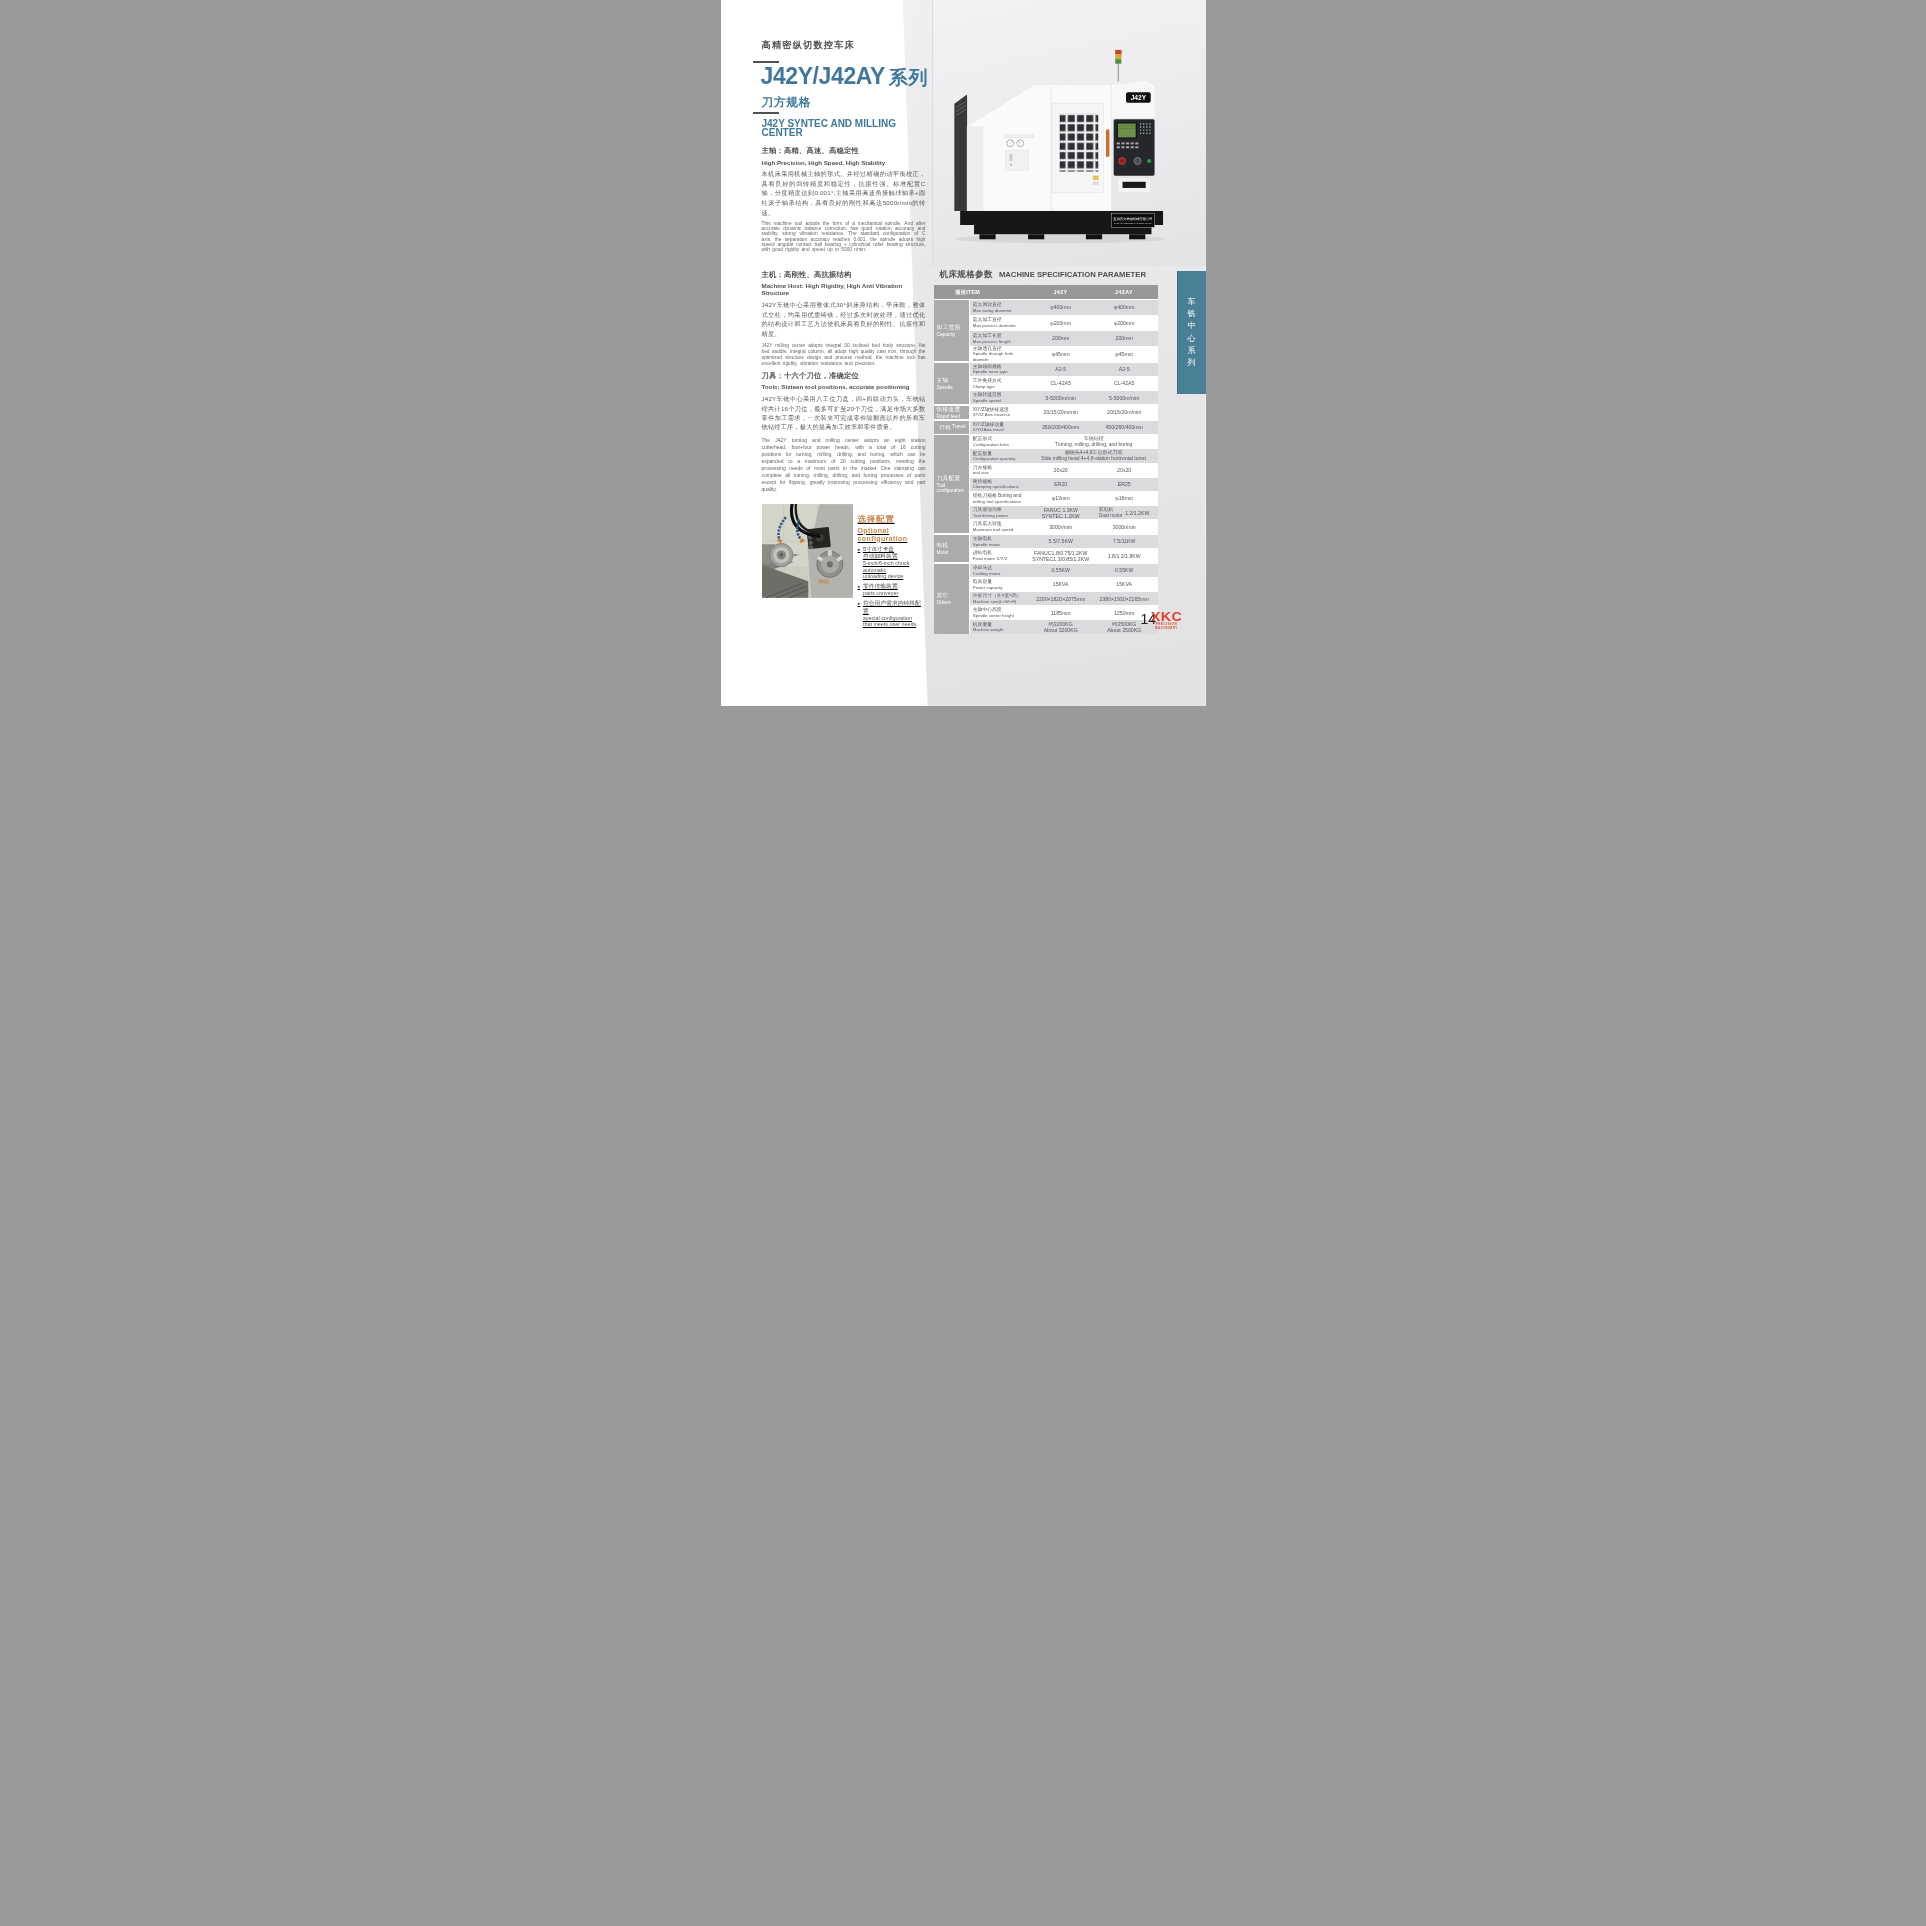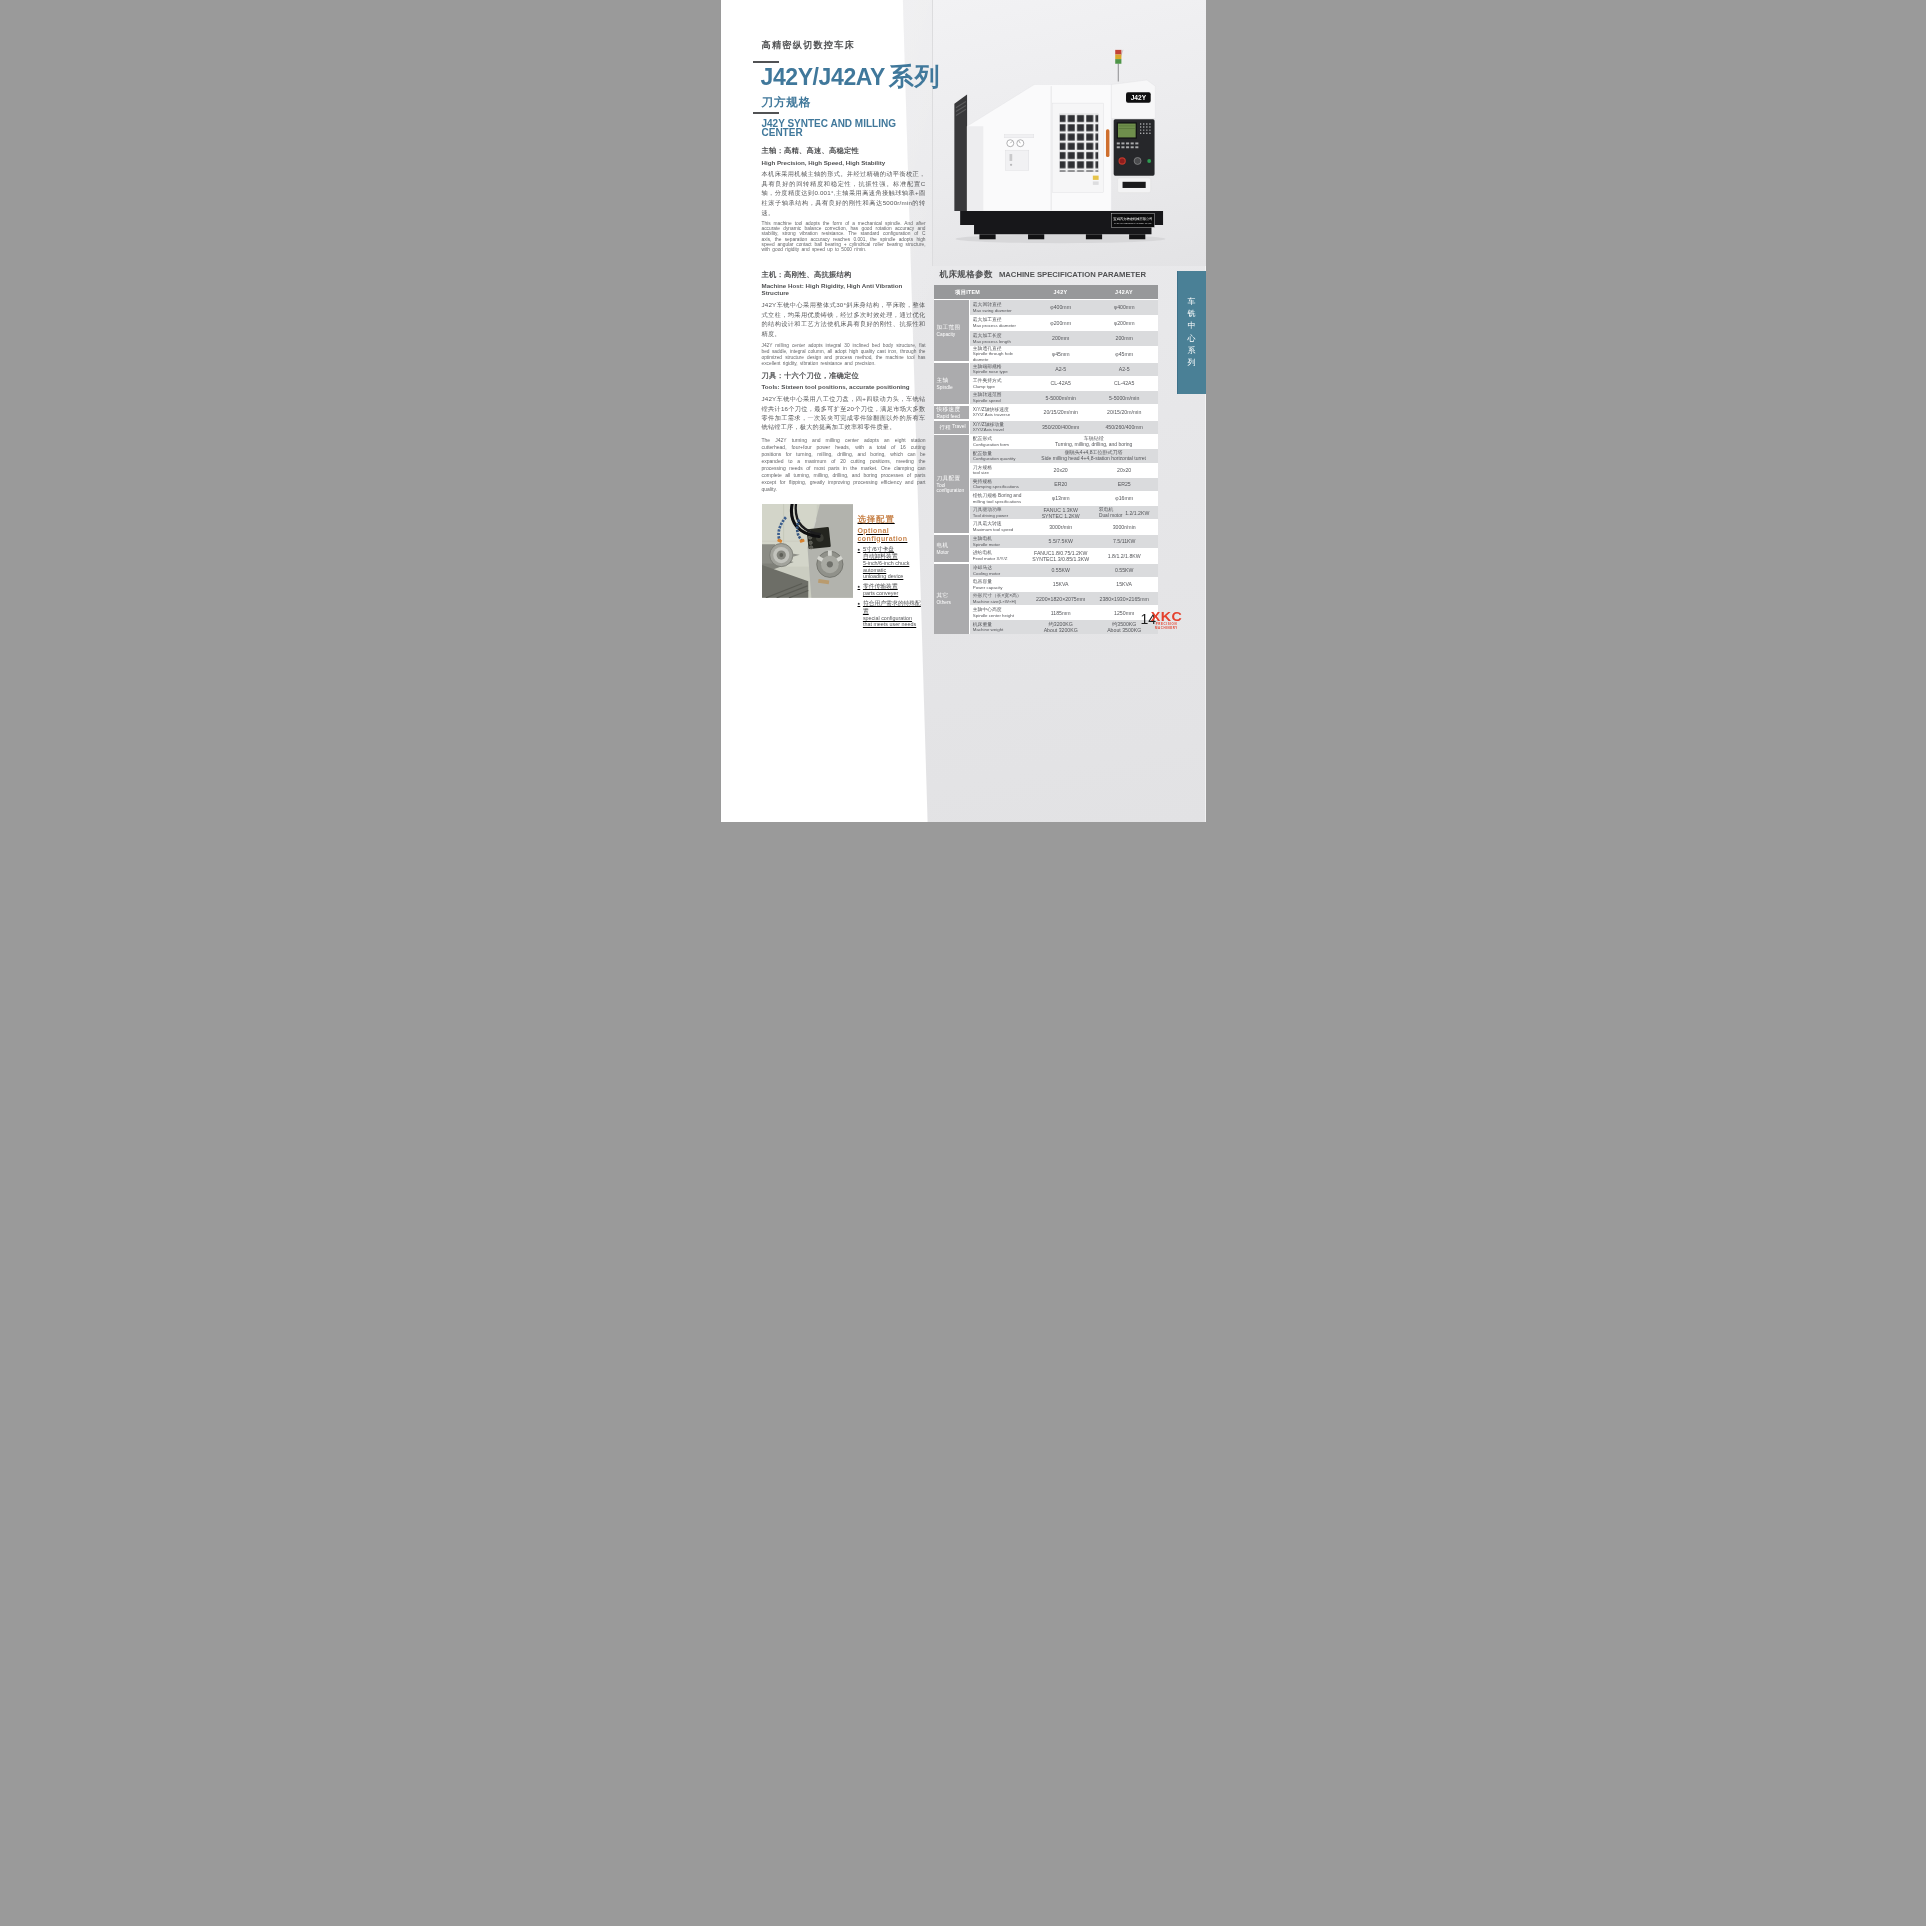--- a/index.html
+++ b/index.html
@@ -1,32 +1,32 @@
 <!DOCTYPE html>
 <html style="font-size:6.2px"><head>
 <meta charset="utf-8">
 <style>
   html,body{margin:0;padding:0;background:#9a9a9a;}
-  .page{position:relative;width:485px;height:822px;margin:0 auto;background:#ffffff;
+  .page{position:relative;width:485px;height:706px;margin:0 auto;background:#ffffff;
         font-family:"Liberation Sans","DejaVu Sans",sans-serif;overflow:hidden;}
   
   .gray-band{position:absolute;inset:0;background:linear-gradient(170deg,#ececee 0%,#e8e8ea 45%,#e2e2e4 100%);
              clip-path:polygon(37.6% 0,100% 0,100% 100%,42.7% 100%);}
   .gray-band::before{content:"";position:absolute;inset:0;
              background:linear-gradient(108deg,rgba(255,255,255,.55) 0%,rgba(255,255,255,0) 42%);}
   .machine-stage{position:absolute;left:211px;top:0;width:274px;height:266px;
              background:linear-gradient(168deg,#f2f2f4 0%,#ebebed 55%,#e3e3e5 100%);
              border-left:0.4px solid #dcdcde;}
   
   .tagline{position:absolute;left:41px;top:39px;font-size:9.2px;font-weight:bold;color:#515254;letter-spacing:1.2px;}
   .rule{position:absolute;left:32px;width:26px;height:1.5px;background:#515254;}
   .rule-1{top:61px;} .rule-2{top:112px;}
   .big-title{position:absolute;left:40px;top:65px;color:#40789b;font-weight:800;white-space:nowrap;
              font-size:23px;letter-spacing:-0.4px;line-height:23px;}
-  .big-title .suffix{font-size:25px;margin-left:3.9px;letter-spacing:0.8px;}
+  .big-title .suffix{font-size:19px;margin-left:3.9px;letter-spacing:0.8px;}
   .subtitle{position:absolute;left:41px;top:95px;color:#40789b;font-weight:800;font-size:11.6px;letter-spacing:0.8px;}
   .entitle{position:absolute;left:41px;top:119px;color:#40789b;font-weight:800;font-size:10px;line-height:9.2px;}
   .section{position:absolute;left:41px;width:164px;}
   .sec-head-cn{font-size:7.3px;font-weight:bold;color:#515254;letter-spacing:0.2px;}
   .sec-head-en{font-size:6.2px;font-weight:bold;color:#515254;}
   .sec-body-cn{font-size:6.2px;line-height:9.6px;color:#58595b;text-align:justify;letter-spacing:0.2px;}
   .sec-body-en{font-size:4.8px;line-height:5.3px;color:#66676a;text-align:justify;word-spacing:1px;}
   .sec-body-en.loose{font-size:5px;line-height:7px;word-spacing:1.2px;}
   
   .optional{position:absolute;left:137px;top:514px;width:69px;text-decoration:underline;}

